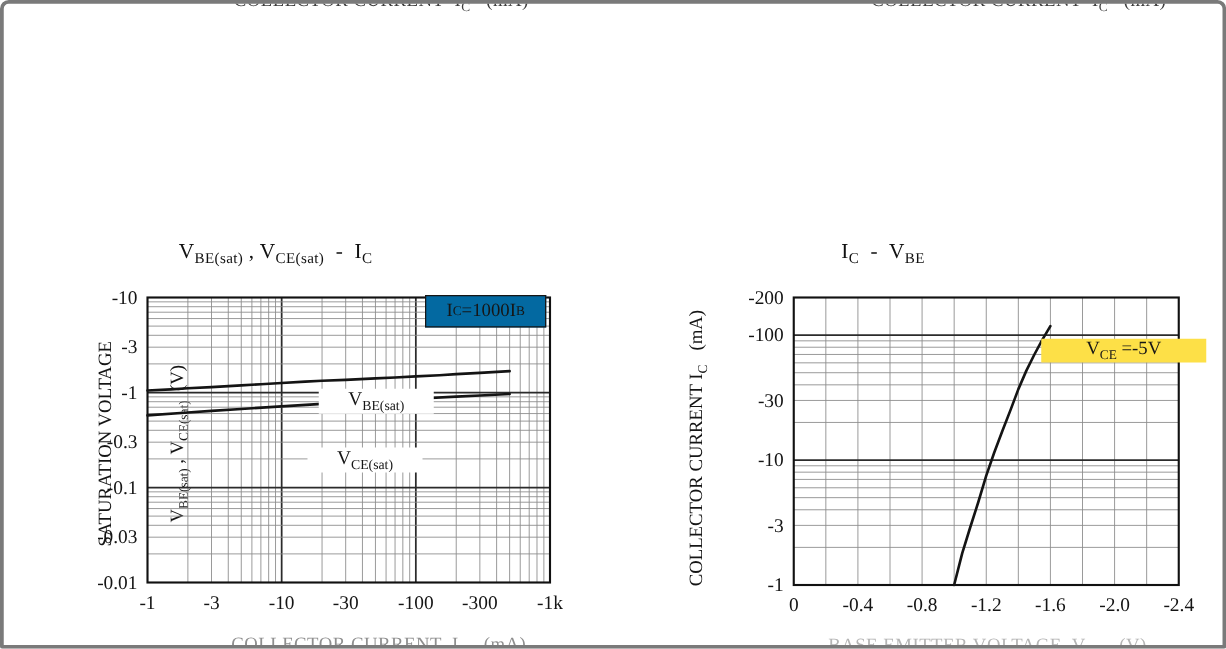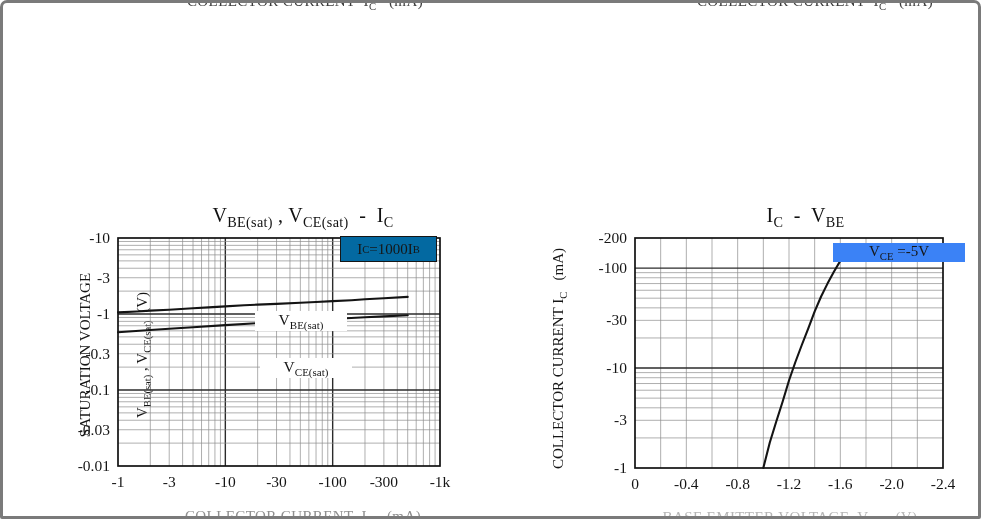--- a/index.html
+++ b/index.html
@@ -6,40 +6,40 @@
   .page{
     position:relative; width:981px; height:519px; box-sizing:border-box;
     background:#fff; border:3px solid #7a7a7a; border-radius:7px 7px 2px 2px;
     overflow:hidden; font-family:"Liberation Serif", serif; color:#161616;
   }
   .clip-label{
     position:absolute; width:360px; text-align:center;
     font-size:15px; letter-spacing:.4px; white-space:pre; color:#3c3c3c;
   }
   .chart-title{
-    position:absolute; text-align:center; font-size:20px; white-space:pre;
-    color:#111; letter-spacing:.3px;margin-top:13px;
+    position:absolute; text-align:left; font-size:17px; white-space:pre;
+    color:#111; letter-spacing:.3px;
   }
   sub{font-size:71%;}
   .ylabel{
     position:absolute; text-align:center; transform:rotate(-90deg);
     font-size:15px; line-height:19px; white-space:pre; color:#151515;
   }
   .cond-box{
     position:absolute; background:#0369a1; border:1.5px solid #161616;
     display:flex; align-items:center; justify-content:center;
     font-size:15px; white-space:pre;
   }
   .curve-label{
     position:absolute; background:#fff; text-align:center;
     font-size:15.5px; white-space:pre; padding:0 2px;margin-top:36px;
   }
   .plain-note{
-    position:absolute; background:#3b82f6; text-align:center;
-    font-size:15px; white-space:pre; padding:0 3px;
+    position:absolute; background:#fde047; text-align:center;
+    font-size:15px; white-space:pre; padding:0 3px;margin-top:28px;
   }
   svg{position:absolute;}
 </style>
 </head>
 <body>
 
 <div class="page">
 
   <div class="clip-label" style="left:122px; top:-10px;">COLLECTOR CURRENT  I<sub>C</sub>   (mA)</div>
   <div class="clip-label" style="left:632px; top:-10px;">COLLECTOR CURRENT  I<sub>C</sub>   (mA)</div>
@@ -120,21 +120,21 @@
         <text x="162.33333333333334" y="259" text-anchor="middle" fill="#151515" font-family="Liberation Serif, serif" font-size="15.5">-10</text>
         <text x="213.54434800657714" y="259" text-anchor="middle" fill="#151515" font-family="Liberation Serif, serif" font-size="15.5">-30</text>
         <text x="269.6666666666667" y="259" text-anchor="middle" fill="#151515" font-family="Liberation Serif, serif" font-size="15.5">-100</text>
         <text x="320.87768133991045" y="259" text-anchor="middle" fill="#151515" font-family="Liberation Serif, serif" font-size="15.5">-300</text>
         <text x="377" y="259" text-anchor="middle" fill="#151515" font-family="Liberation Serif, serif" font-size="15.5">-1k</text>
       </svg>
 
     <div class="cond-box" style="left:337px; top:233px; width:95px; height:24px;">I<sub>C</sub>=1000I<sub>B</sub></div>
 
     <div class="curve-label" style="left:252px; top:272px; width:88px;">V<sub>BE(sat)</sub></div>
-    <div class="curve-label" style="left:257px; top:319px; width:88px;">V<sub>CE(sat)</sub></div>
+    <div class="curve-label" style="left:243px; top:319px; width:88px;">V<sub>CE(sat)</sub></div>
   </section>
 
   <section>
     <div class="chart-title" style="left:670px; top:188px; width:265px;font-family:Liberation Serif, serif;">I<sub>C</sub>  -  V<sub>BE</sub></div>
 
     <div class="ylabel" style="left:430px; top:346px; width:250px; height:19px;">COLLECTOR CURRENT I<sub>C</sub>   (mA)</div>
 
     <svg id="chart1-svg" width="402" height="272" style="left:570px; top:225px;">
         <line x1="87.66666666666667" y1="10" x2="87.66666666666667" y2="240" stroke="#8c8c8c" stroke-width="0.7"></line>
         <line x1="113.33333333333334" y1="10" x2="113.33333333333334" y2="240" stroke="#8c8c8c" stroke-width="0.7"></line>

